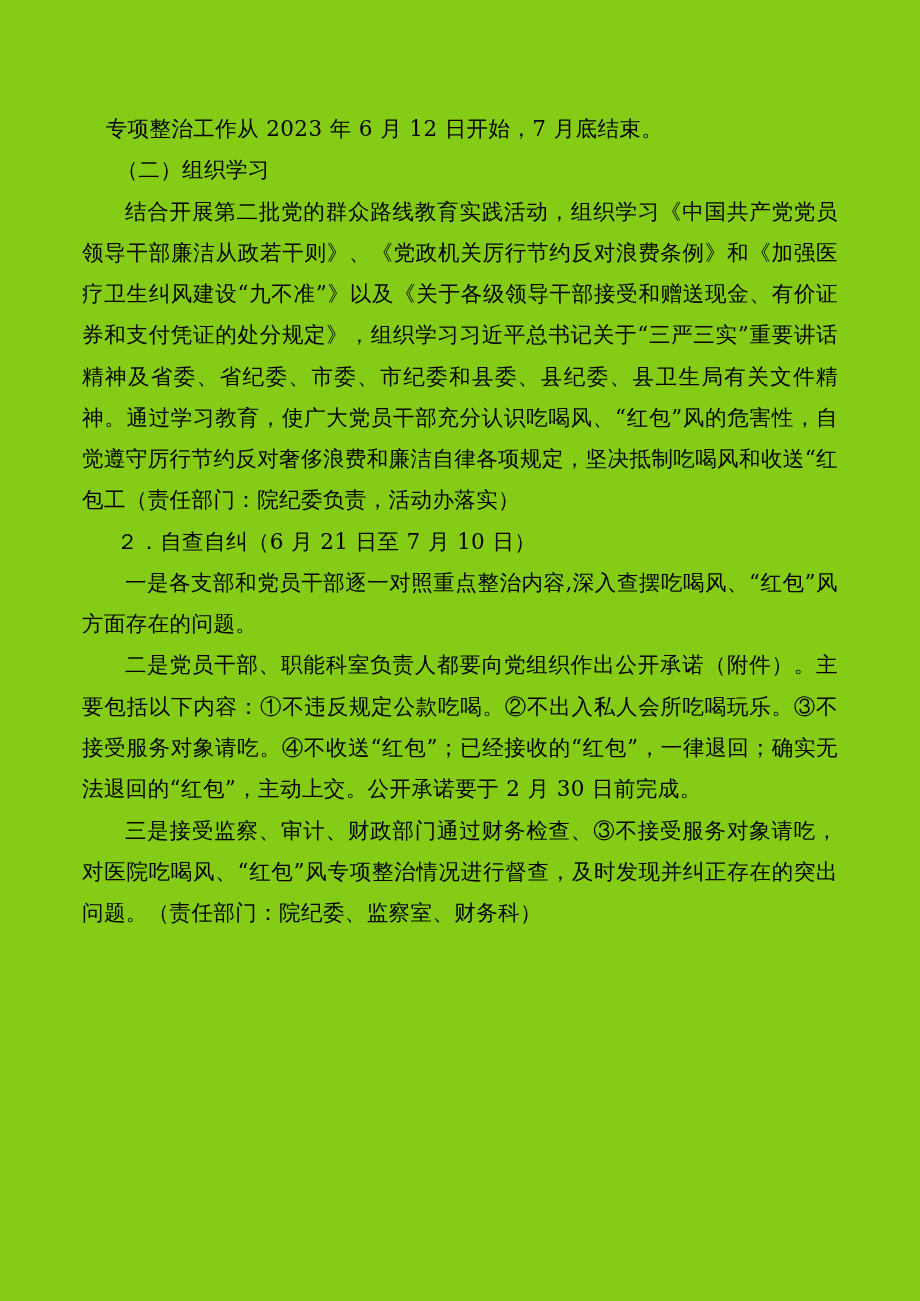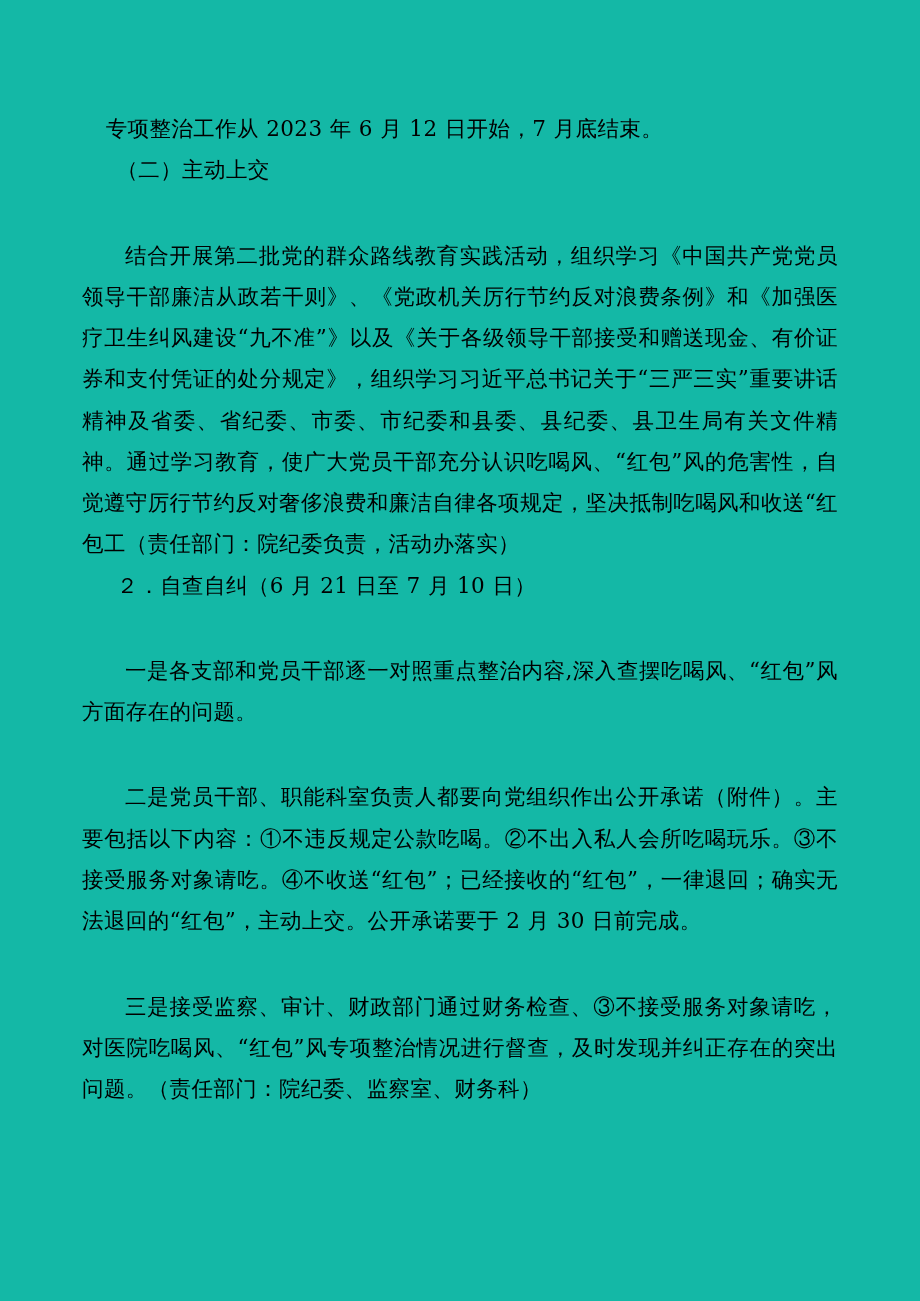--- a/index.html
+++ b/index.html
@@ -12,21 +12,21 @@
     height: 1301px;
     font-family: "DejaVu Serif", "Liberation Serif", serif;
     color: #000000;
   }
   .page {
     position: relative;
     width: 920px;
     height: 1301px;
     box-sizing: border-box;
     padding: 108px 82px 60px 82px;
-    background: #14b8a6;
+    background: #84cc16;
   }
   .doc-body {
     font-size: 21.5px;
     line-height: 1.92;
     text-align: justify;
     text-justify: inter-ideograph;
     letter-spacing: 0.4px;
   }
   p {
     margin: 0;
@@ -37,29 +37,28 @@
   }
   .indent-1 {
     text-indent: 1.1em;
   }
   .indent-15 {
     text-indent: 1.6em;
   }
   .justify-block {
     text-align: justify;
     text-justify: inter-ideograph;
-    margin-top: 44px;
   }
 </style>
 </head>
 <body>
 
 <div class="page">
   <div class="doc-body">
     <p class="indent-1">专项整治工作从 2023 年 6 月 12 日开始，7 月底结束。</p>
-    <p class="indent-15">（二）主动上交</p>
+    <p class="indent-15">（二）组织学习</p>
     <p class="indent-2 justify-block">结合开展第二批党的群众路线教育实践活动，组织学习《中国共产党党员领导干部廉洁从政若干则》、《党政机关厉行节约反对浪费条例》和《加强医疗卫生纠风建设“九不准”》以及《关于各级领导干部接受和赠送现金、有价证券和支付凭证的处分规定》，组织学习习近平总书记关于“三严三实”重要讲话精神及省委、省纪委、市委、市纪委和县委、县纪委、县卫生局有关文件精神。通过学习教育，使广大党员干部充分认识吃喝风、“红包”风的危害性，自觉遵守厉行节约反对奢侈浪费和廉洁自律各项规定，坚决抵制吃喝风和收送“红包工（责任部门：院纪委负责，活动办落实）</p>
     <p class="indent-15">２．自查自纠（6 月 21 日至 7 月 10 日）</p>
     <p class="indent-2 justify-block">一是各支部和党员干部逐一对照重点整治内容,深入查摆吃喝风、“红包”风方面存在的问题。</p>
     <p class="indent-2 justify-block">二是党员干部、职能科室负责人都要向党组织作出公开承诺（附件）。主要包括以下内容：①不违反规定公款吃喝。②不出入私人会所吃喝玩乐。③不接受服务对象请吃。④不收送“红包”；已经接收的“红包”，一律退回；确实无法退回的“红包”，主动上交。公开承诺要于 2 月 30 日前完成。</p>
     <p class="indent-2 justify-block">三是接受监察、审计、财政部门通过财务检查、③不接受服务对象请吃，对医院吃喝风、“红包”风专项整治情况进行督查，及时发现并纠正存在的突出问题。（责任部门：院纪委、监察室、财务科）</p>
   </div>
 </div>
 
 </body></html>

